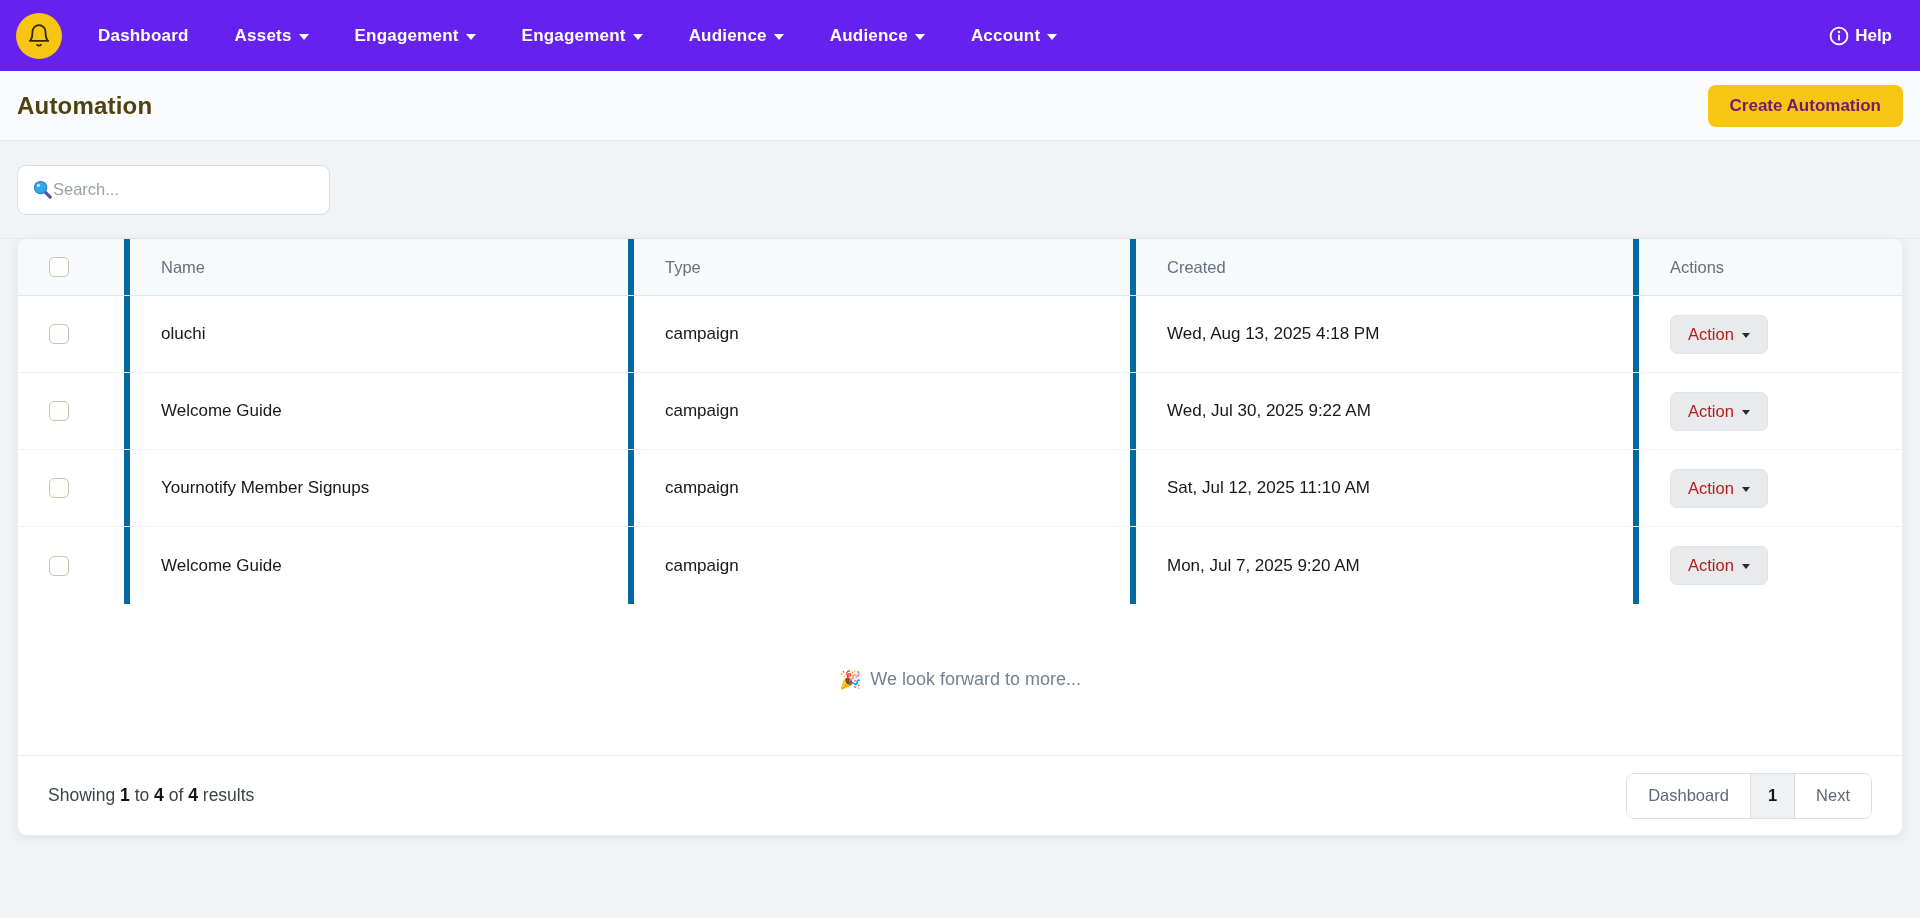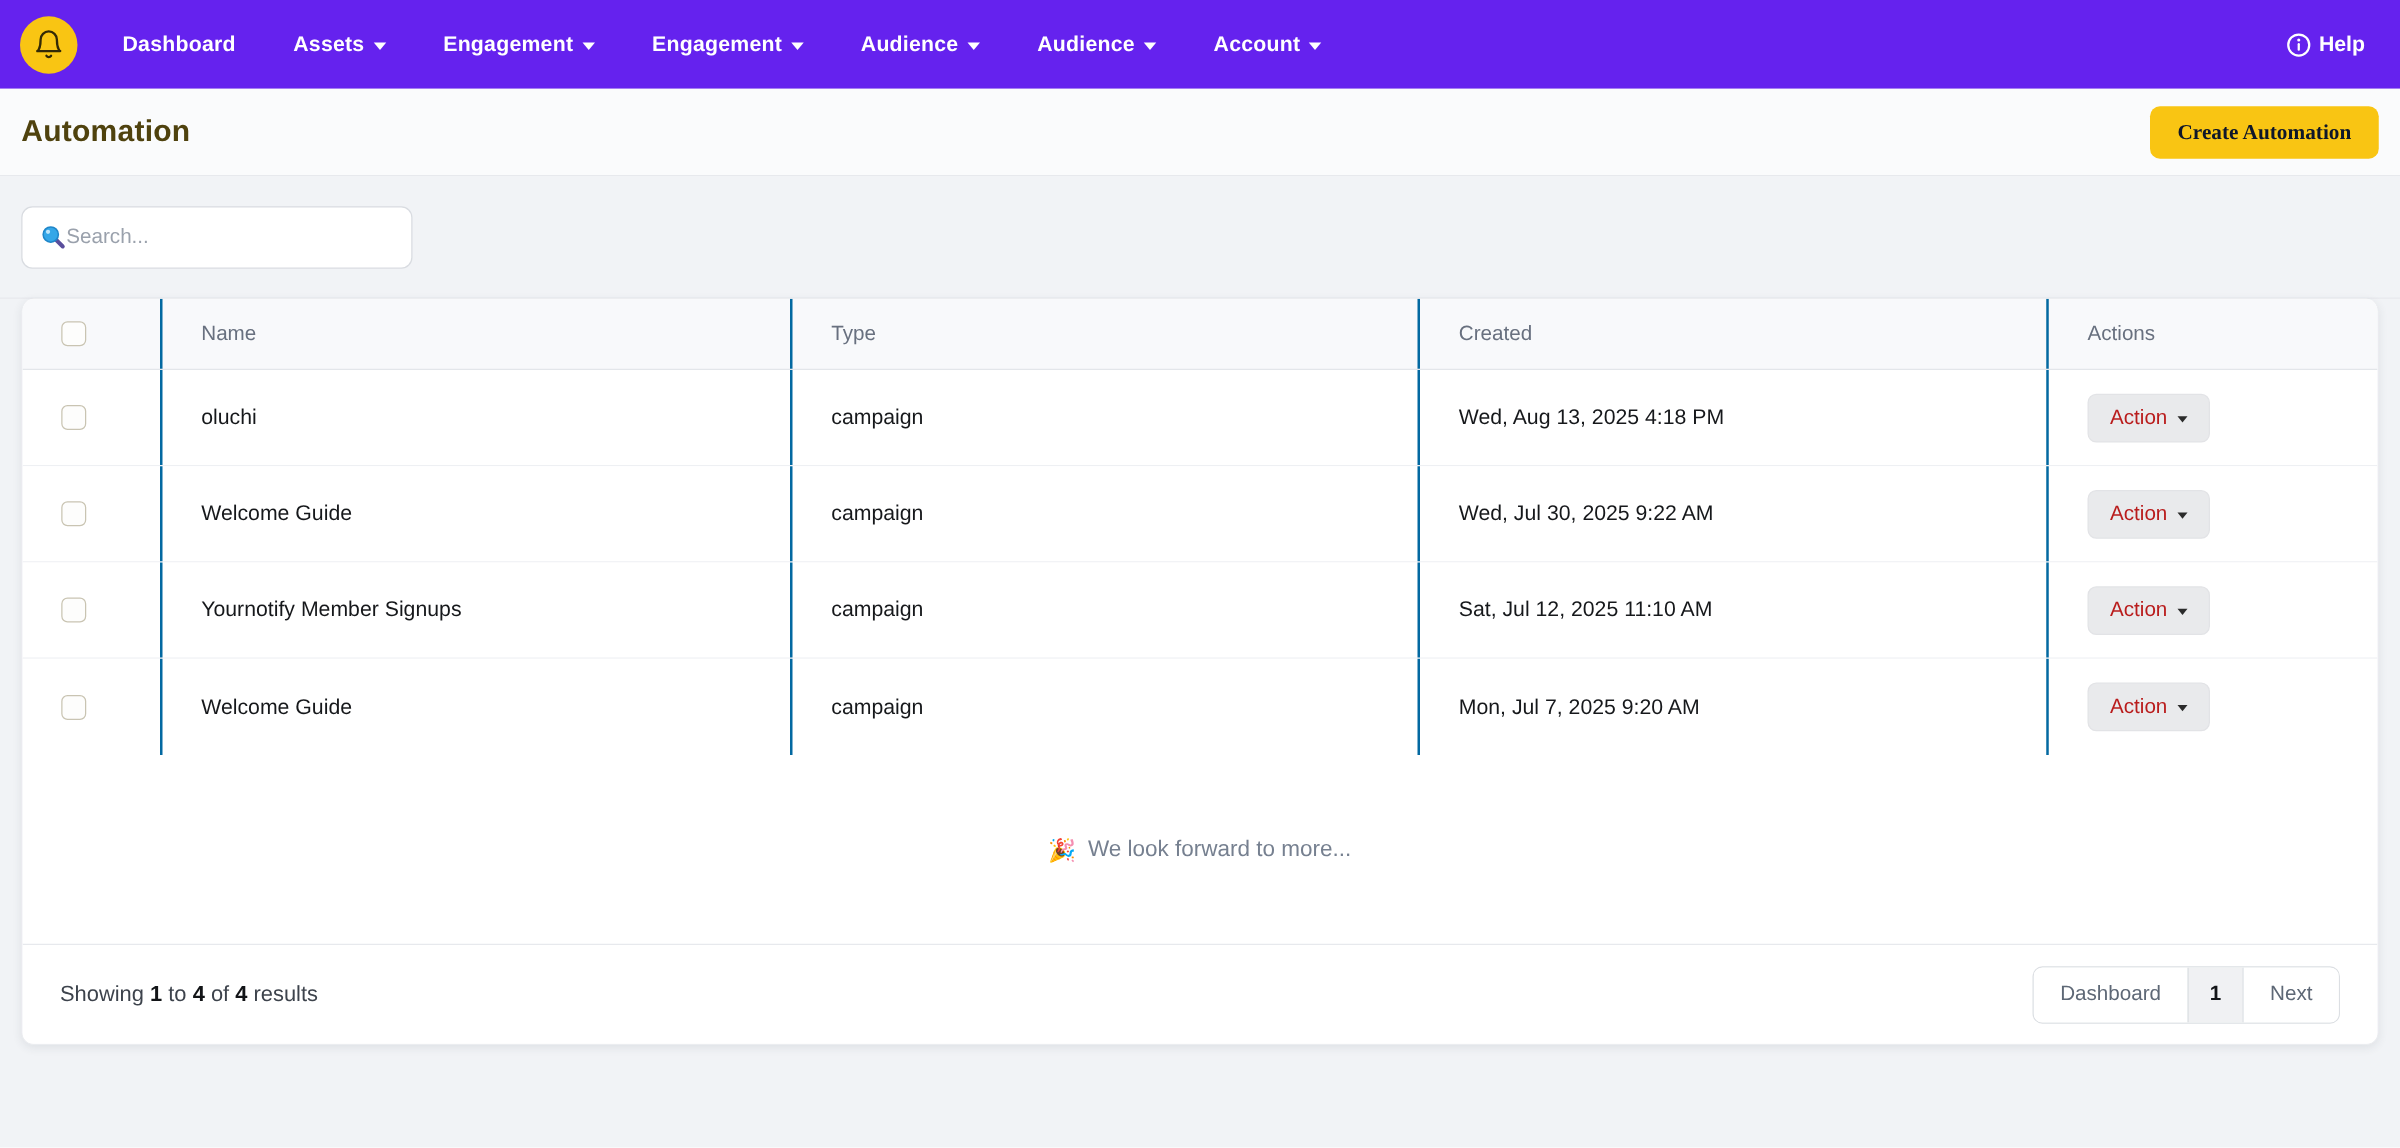--- a/index.html
+++ b/index.html
@@ -41,22 +41,22 @@
 
   
   .page-header {
     height:70px; background:#FAFBFC;
     border-bottom:1px solid #E7E9ED;
     display:flex; align-items:center; justify-content:space-between;
     padding:0 17px;
   }
   .page-title { font-size:24px; font-weight:800; color:#4F420E; letter-spacing:.2px; }
   .create-btn {
-    background:#F9C513; color:#0f172a;
-    font-family:Liberation Serif, serif; font-size:17px; font-weight:600;
+    background:#F9C513; color:#701a75;
+    font-family:Liberation Sans, sans-serif; font-size:17px; font-weight:600;
     border:none; border-radius:8px;
     padding:11px 22px; cursor:pointer;
   }
 
   
   .search-section {
     height:98px; background:#F1F3F6;
     border-bottom:1px solid #E7E9ED;
     display:flex; align-items:center; padding:0 17px;
   }
@@ -80,21 +80,21 @@
     border:1px solid #EBEDF0; border-top:none;
   }
   .trow {
     display:grid;
     grid-template-columns:112px 504px 502px 503px 1fr;
   }
   .thead { background:#F8F9FB; height:57px; border-bottom:1px solid #E3E6EA; }
   .thead .cell { color:#68707F; font-size:16.5px; font-weight:500; }
   .cell {
     display:flex; align-items:center;
-    padding-left:31px; border-right:2px solid #0369a1;
+    padding-left:31px; border-right:6px solid #0369a1;
     font-size:17px; color:#16181B;
   }
   .cell:last-child { border-right:none; }
   .data-row { height:77px; border-bottom:1px solid #EEF0F3; background:#FFFFFF; }
   .checkbox {
     width:20px; height:20px; border-radius:5px;
     border:1.5px solid #C9C4B2; background:#FDFDFC; cursor:pointer;
   }
   .action-btn {
     background:#E9EAEC; border:1px solid #E2E3E6; border-radius:7px;

